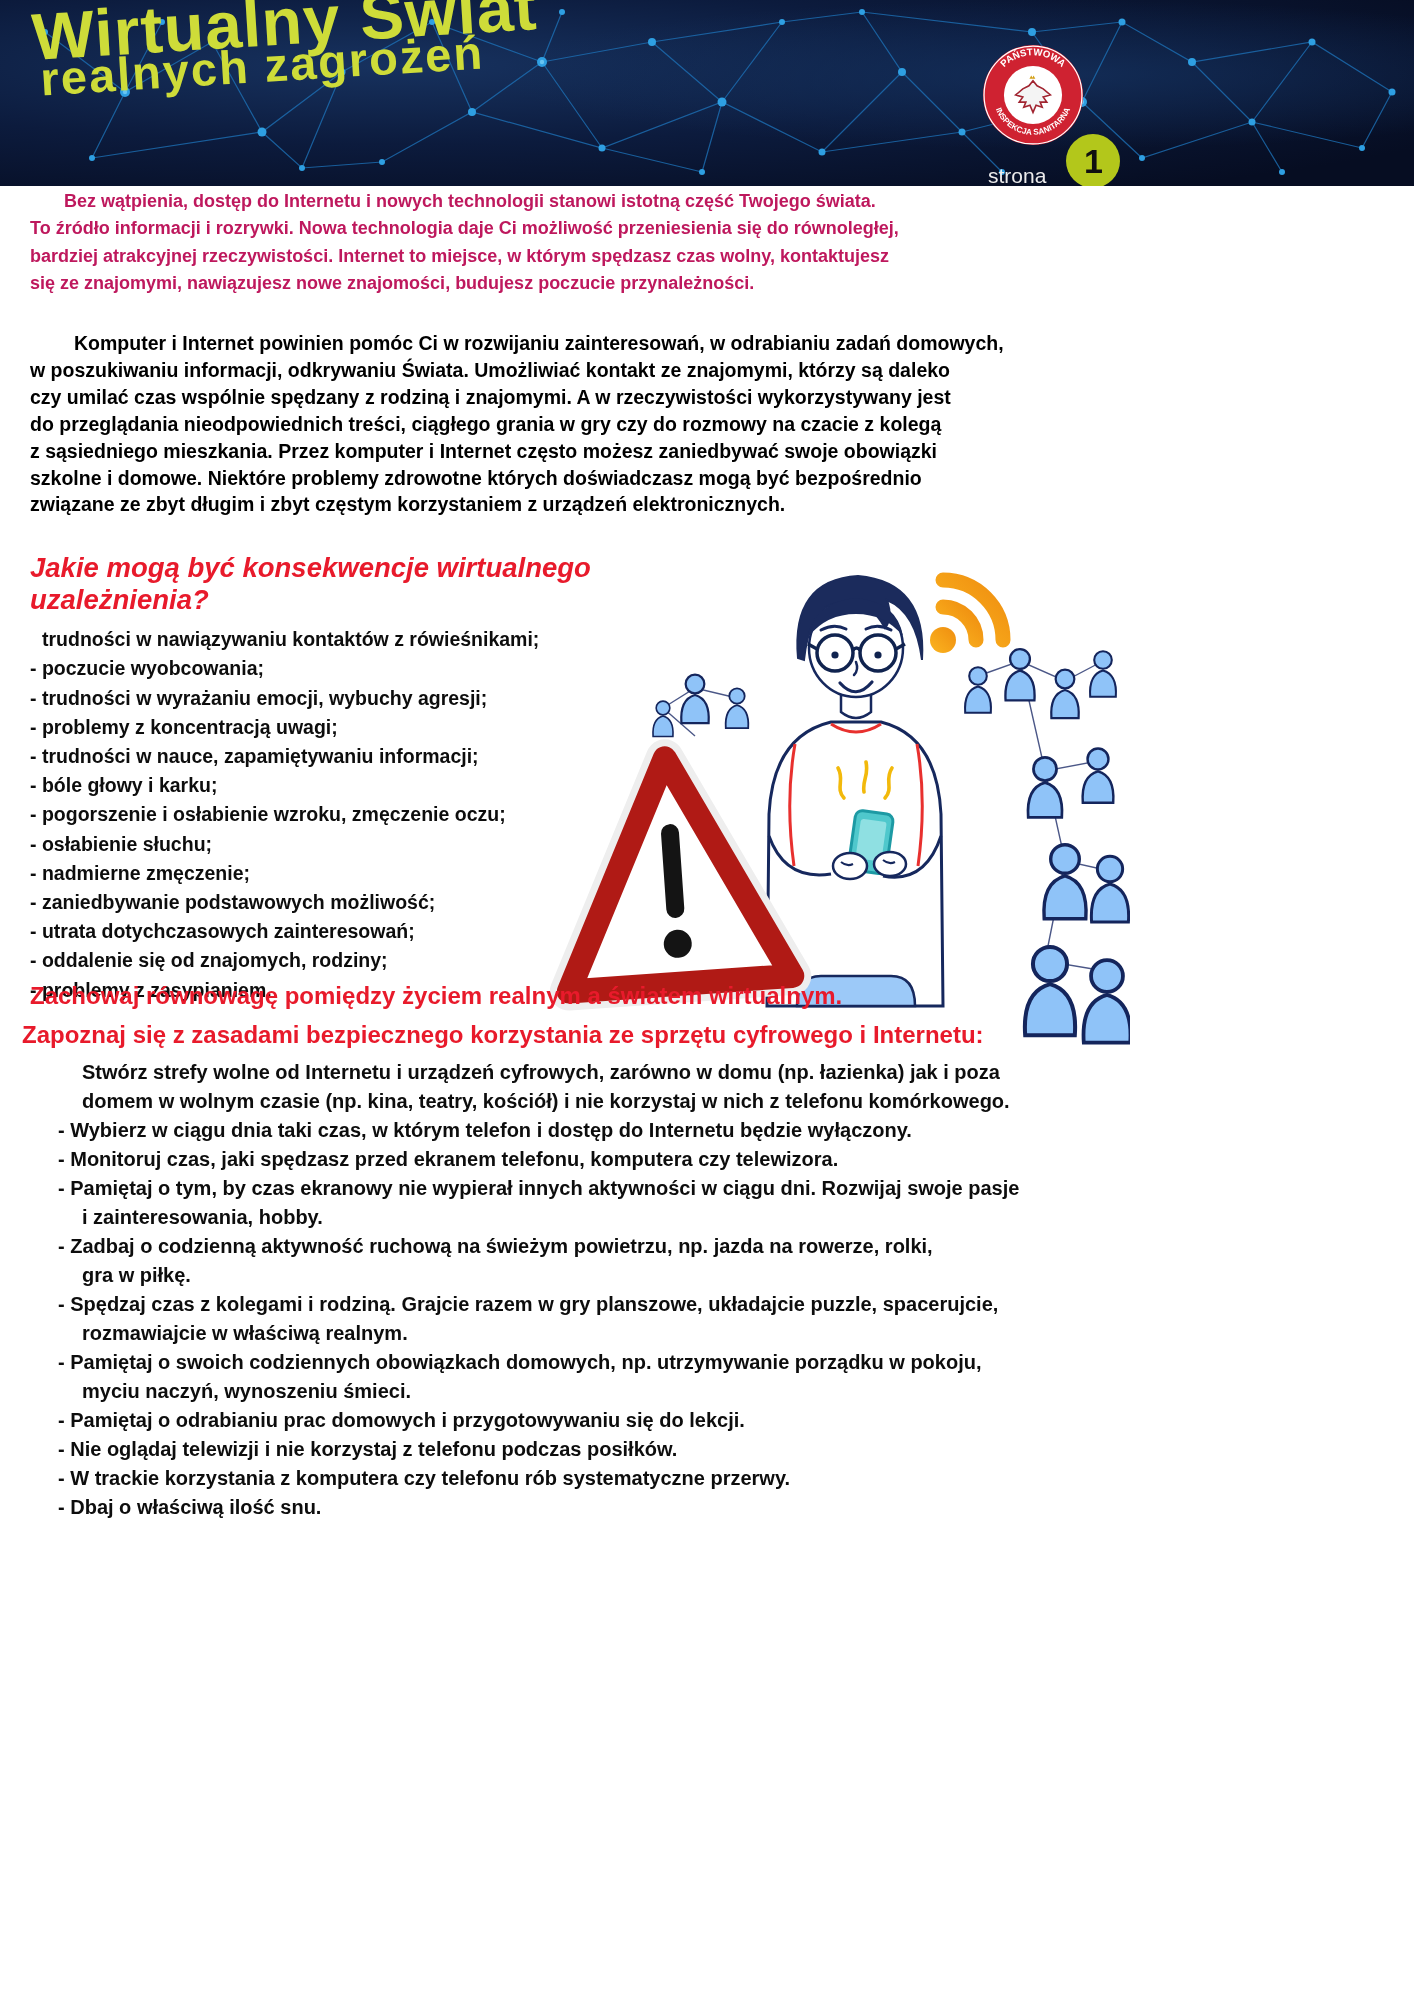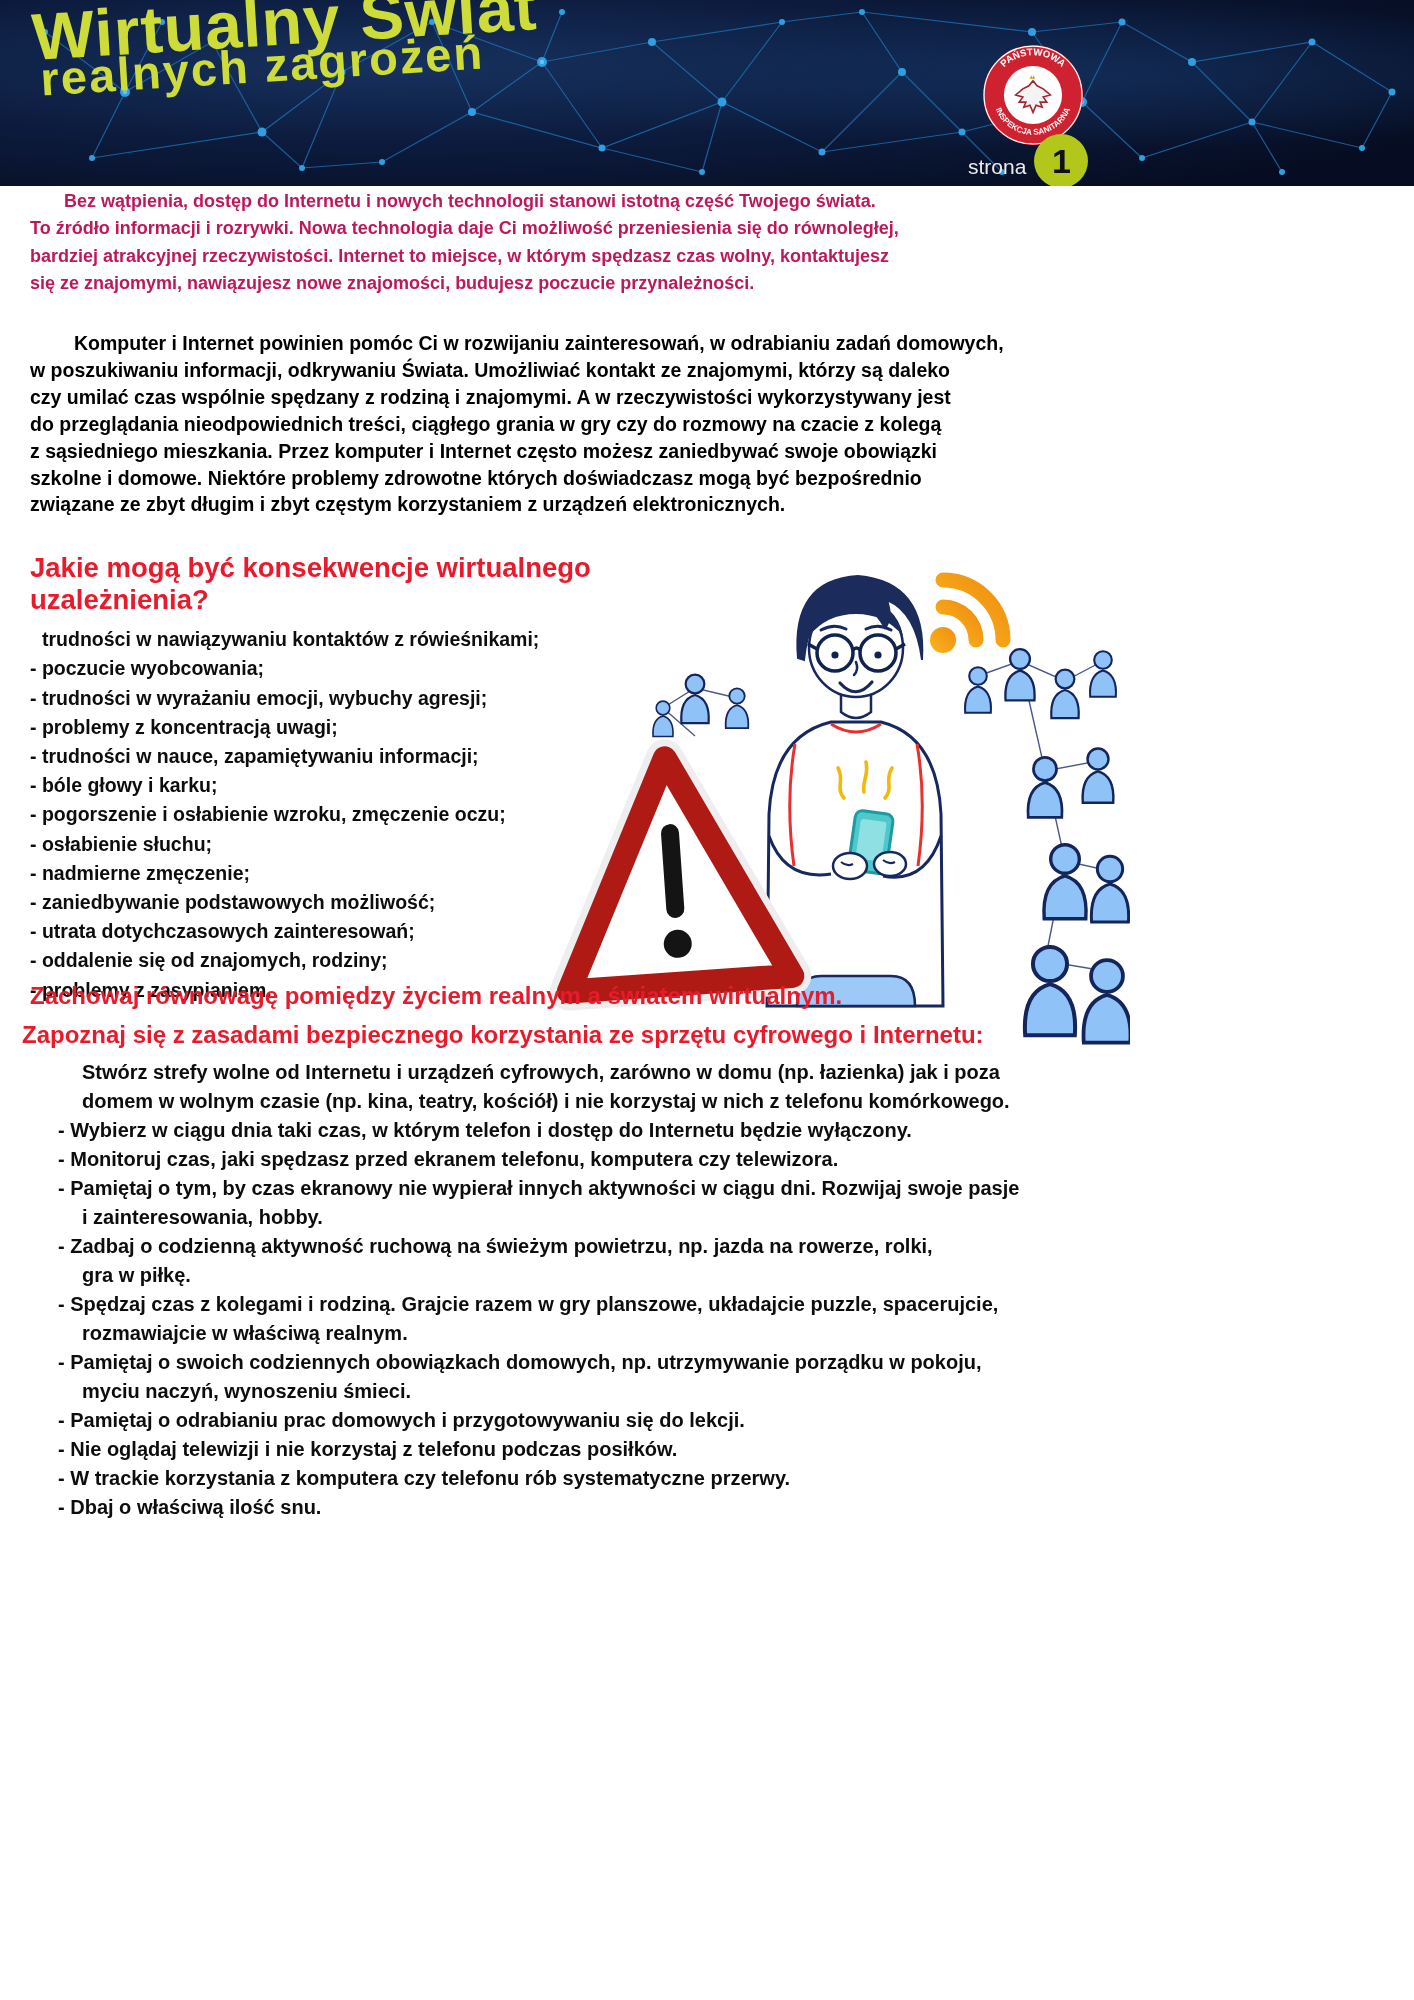--- a/index.html
+++ b/index.html
@@ -7,30 +7,30 @@
   .page{position:relative;width:1414px;height:2000px;overflow:hidden;background:#fff;color:#111;}
 
   
   header{position:absolute;top:0;left:0;width:1414px;height:186px;background:#0a142f;overflow:hidden;}
   header svg.bg{position:absolute;top:0;left:0;width:100%;height:100%;display:block;}
   .title-block{position:absolute;left:30px;top:4px;transform:rotate(-3.5deg);transform-origin:left top;color:#cedc39;line-height:1;}
   .title-line1{font-size:66px;font-weight:700;letter-spacing:1px;}
   .title-line2{font-size:47px;font-weight:700;margin-top:-14px;margin-left:6px;letter-spacing:2px;}
   .logo{position:absolute;left:982px;top:44px;width:102px;height:102px;}
   .logo svg{width:100%;height:100%;display:block;}
-  .page-indicator{position:absolute;left:968px;top:134px;display:flex;align-items:center;gap:8px;z-index:3;}
+  .page-indicator{position:absolute;left:988px;top:134px;display:flex;align-items:flex-end;gap:20px;z-index:3;}
   .strona-label{color:#ececec;font-size:21px;font-weight:400;margin-top:12px;}
   .page-circle{width:54px;height:54px;border-radius:50%;background:#b3c71b;display:flex;align-items:center;justify-content:center;font-size:34px;font-weight:700;color:#101010;}
 
   
   .intro-red{position:absolute;left:30px;top:188px;width:1336px;color:#be185d;font-size:18px;font-weight:700;line-height:1.52;white-space:pre-line;text-indent:34px;margin:0;}
   .intro-black{position:absolute;left:30px;top:330px;width:1344px;color:#000000;font-size:19.5px;font-weight:700;line-height:1.38;white-space:pre-line;text-indent:44px;margin:0;}
 
   .consequences{position:absolute;left:30px;top:552px;width:630px;z-index:2;}
-  .consequences h2{color:#e81a2b;font-size:27.5px;font-weight:700;margin:0 0 10px 0;line-height:1.15;}
+  .consequences h2{color:#e81a2b;font-size:27.5px;font-weight:700;margin:0 0 10px 0;line-height:1.15;font-style:italic;}
   .consequences ul{list-style:none;margin:0;padding:0;}
   .consequences li{font-size:19.5px;font-weight:700;line-height:29.2px;color:#0d0d0d;}
   .consequences li.first{padding-left:12px;}
 
   .illustration{position:absolute;left:545px;top:536px;width:585px;height:520px;z-index:1;}
   .illustration svg{width:100%;height:100%;display:block;}
 
   .balance{position:absolute;left:30px;top:982px;width:1340px;color:#e81a2b;font-size:24px;font-weight:700;margin:0;z-index:3;}
   .rules-heading{position:absolute;left:22px;top:1021px;width:1340px;color:#e81a2b;font-size:24px;font-weight:700;margin:0;z-index:3;}
   .rules{position:absolute;left:30px;top:1058px;width:1352px;list-style:none;margin:0;padding:0;z-index:3;}

